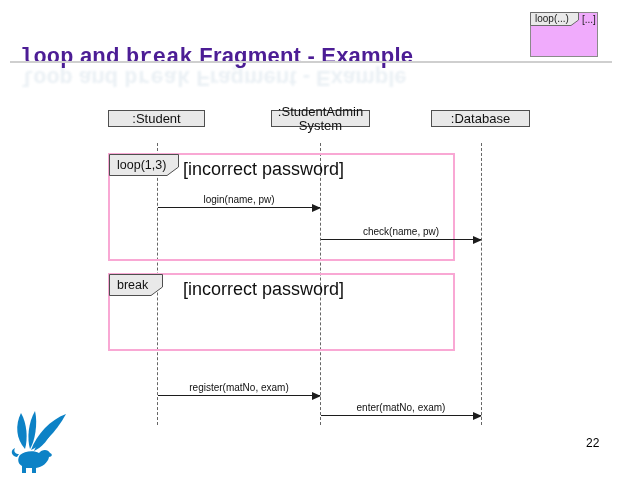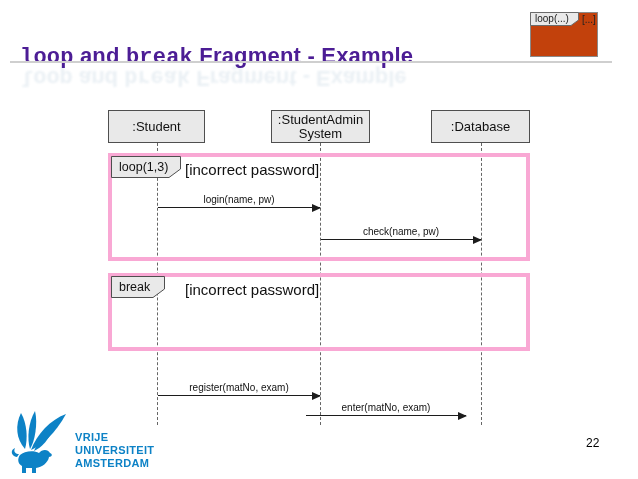--- a/index.html
+++ b/index.html
@@ -10,57 +10,57 @@
   .title{position:absolute;left:20px;top:28px;font-size:22px;font-weight:700;
          color:#4c1d95;white-space:nowrap;letter-spacing:.2px;}
   .title .mono{font-family:"Liberation Mono","DejaVu Sans Mono",monospace;font-weight:700;}
   .title-rule{position:absolute;left:10px;top:61px;width:602px;height:2px;background:#cfcfcf;}
   .title-reflection{position:absolute;left:20px;top:64px;font-size:22px;font-weight:700;
          color:#1d5c8c;white-space:nowrap;opacity:.09;transform:scaleY(-1);filter:blur(1px);}
   .title-reflection .mono{font-family:"Liberation Mono","DejaVu Sans Mono",monospace;}
 
   
   .legend-box{position:absolute;left:530px;top:12px;width:68px;height:45px;
-              border:1px solid #8a8a8a;background:#c2410c;box-sizing:border-box;}
+              border:1px solid #8a8a8a;background:#f0abfc;box-sizing:border-box;}
   .legend-pent{position:absolute;left:-1px;top:-1px;}
   .legend-op{position:absolute;left:4px;top:0px;font-size:10px;color:#222;}
   .legend-guard{position:absolute;left:51px;top:1px;font-size:10px;color:#222;}
 
   
   .lifeline{position:absolute;top:143px;height:282px;width:0;border-left:1px dashed #666;z-index:1;}
   .ll-student{left:157px;} .ll-admin{left:320px;} .ll-db{left:481px;}
 
-  .head{position:absolute;top:110px;height:33px;box-sizing:border-box;background:#e9e9e9;
+  .head{position:absolute;top:110px;height:17px;box-sizing:border-box;background:#e9e9e9;
         border:1px solid #4f4f4f;display:flex;align-items:center;justify-content:center;
         text-align:center;font-size:13px;line-height:14px;z-index:3;}
   .head-student{left:108px;width:97px;}
   .head-admin{left:271px;width:99px;}
   .head-db{left:431px;width:99px;}
 
-  .fragment{position:absolute;left:108px;width:422px;box-sizing:border-box;
-            border:4px solid #f9a8d4;z-index:2;text-align:center;}
+  .fragment{position:absolute;left:108px;width:347px;box-sizing:border-box;
+            border:2px solid #f9a8d4;z-index:2;text-align:center;}
   .frag-loop{top:153px;height:108px;}
   .frag-break{top:273px;height:78px;}
   .pent{position:absolute;left:-1px;top:-1px;}
   .frag-op{position:absolute;left:7px;top:3px;font-size:12.5px;color:#111;white-space:nowrap;}
-  .frag-guard{position:absolute;left:73px;top:4px;font-size:15px;color:#111;white-space:nowrap;}
+  .frag-guard{position:absolute;left:73px;top:4px;font-size:18px;color:#111;white-space:nowrap;}
 
   .msg{position:absolute;height:22px;z-index:4;}
   .msg .lbl{position:absolute;left:0;right:0;bottom:3px;text-align:center;
             font-size:10px;color:#111;white-space:nowrap;}
   .msg .line{position:absolute;left:0;right:0;bottom:0;height:1px;background:#1c1c1c;}
   .msg .head-right{position:absolute;right:-1px;bottom:-4px;width:0;height:0;
             border-left:9px solid #1c1c1c;border-top:4px solid transparent;
             border-bottom:4px solid transparent;}
   .msg .head-open{position:absolute;left:-1px;bottom:-5px;}
   .m-login{left:158px;width:162px;top:186px;}
   .m-check{left:321px;width:160px;top:218px;}
   .m-error{left:157px;width:164px;top:308px;}
   .m-register{left:158px;width:162px;top:374px;}
-  .m-enter{left:306px;width:160px;top:394px;}
+  .m-enter{left:321px;width:160px;top:394px;}
 
   
   .griffin{position:absolute;left:8px;top:411px;}
   .logo-text{position:absolute;left:75px;top:431px;font-size:11px;font-weight:700;
              line-height:13px;color:#0d82c6;letter-spacing:.3px;}
   .page-num{position:absolute;left:586px;top:436px;font-size:12px;color:#000000;}
 </style>
 </head>
 <body>
 
@@ -134,20 +134,15 @@
   </div>
 
   <svg class="griffin" width="62" height="66" viewBox="0 0 62 66" fill="#0d82c6">
     <path d="M13 2 C7 14 8 28 17 38 C20 28 19 12 13 2 Z"></path>
     <path d="M27 0 C20 12 19 28 22 38 C27 30 30 12 27 0 Z"></path>
     <path d="M58 3 C42 9 29 23 23 39 C33 35 48 22 58 3 Z"></path>
     <path d="M47 14 C38 20 30 30 26 40 C33 37 42 28 47 14 Z"></path>
     <path d="M9 46 C3 45 2 39 7 37 C5 41 8 43 11 43 Z"></path>
     <path d="M12 44 C16 40 26 39 31 42 C34 38 40 38 42 42 C45 43 44 46 41 46 C40 52 34 56 28 57 L28 62 L24 62 L24 57 L18 57 L18 62 L14 62 L14 55 C10 53 9 48 12 44 Z"></path>
   </svg>
-  <div class="logo-text">
-    <div>VRIJE</div>
-    <div>UNIVERSITEIT</div>
-    <div>AMSTERDAM</div>
-  </div>
   <div class="page-num">22</div>
 
 </div>
 
 </body></html>

